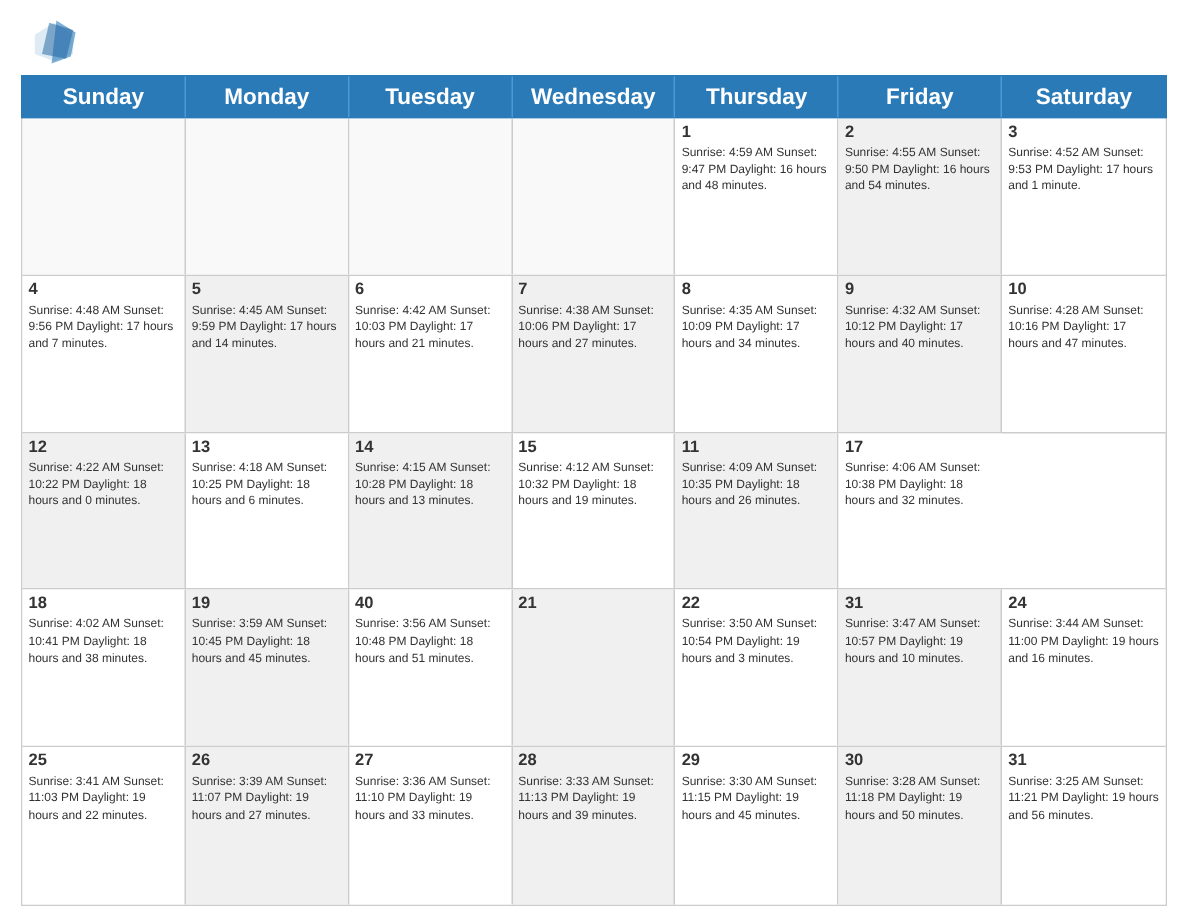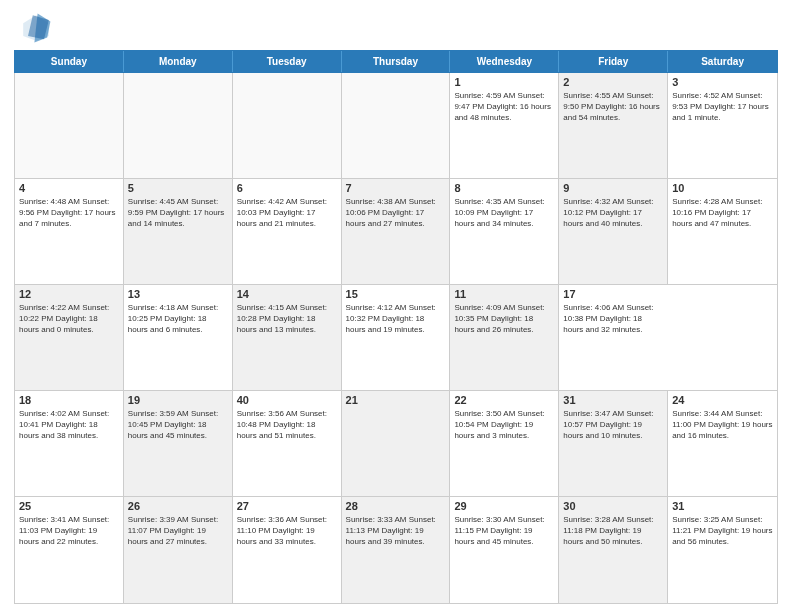--- a/index.html
+++ b/index.html
@@ -66,21 +66,21 @@
       padding: 0 14px 8px 14px;
     }
     .cal-header {
       display: grid;
       grid-template-columns: repeat(7, 1fr);
       background: #2a7ab8;
       border: 1px solid #2a7ab8;
     }
     .cal-header-cell {
       color: #fff;
-      font-size: 10px;
+      font-size: 15px;
       font-weight: bold;
       text-align: center;
       padding: 5px 2px;
       border-right: 1px solid #4a9ad4;
     }
     .cal-header-cell:last-child { border-right: none; }
     .cal-body {
       display: grid;
       grid-template-rows: repeat(5, 1fr);
       flex: 1;
@@ -137,22 +137,22 @@
       <div class="main-title"></div>
       <div class="subtitle"></div>
     </div>
   </div>
 
   <div class="calendar">
     <div class="cal-header">
     <div class="cal-header-cell">Sunday</div>
         <div class="cal-header-cell">Monday</div>
         <div class="cal-header-cell">Tuesday</div>
+        <div class="cal-header-cell">Wednesday</div>
         <div class="cal-header-cell">Thursday</div>
-        <div class="cal-header-cell">Wednesday</div>
         <div class="cal-header-cell">Friday</div>
         <div class="cal-header-cell">Saturday</div>
       </div>
     <div class="cal-body">
     <div class="cal-row">
           <div class="cal-cell empty"></div>
           <div class="cal-cell empty"></div>
           <div class="cal-cell empty"></div>
           <div class="cal-cell empty"></div>
           <div class="cal-cell">

